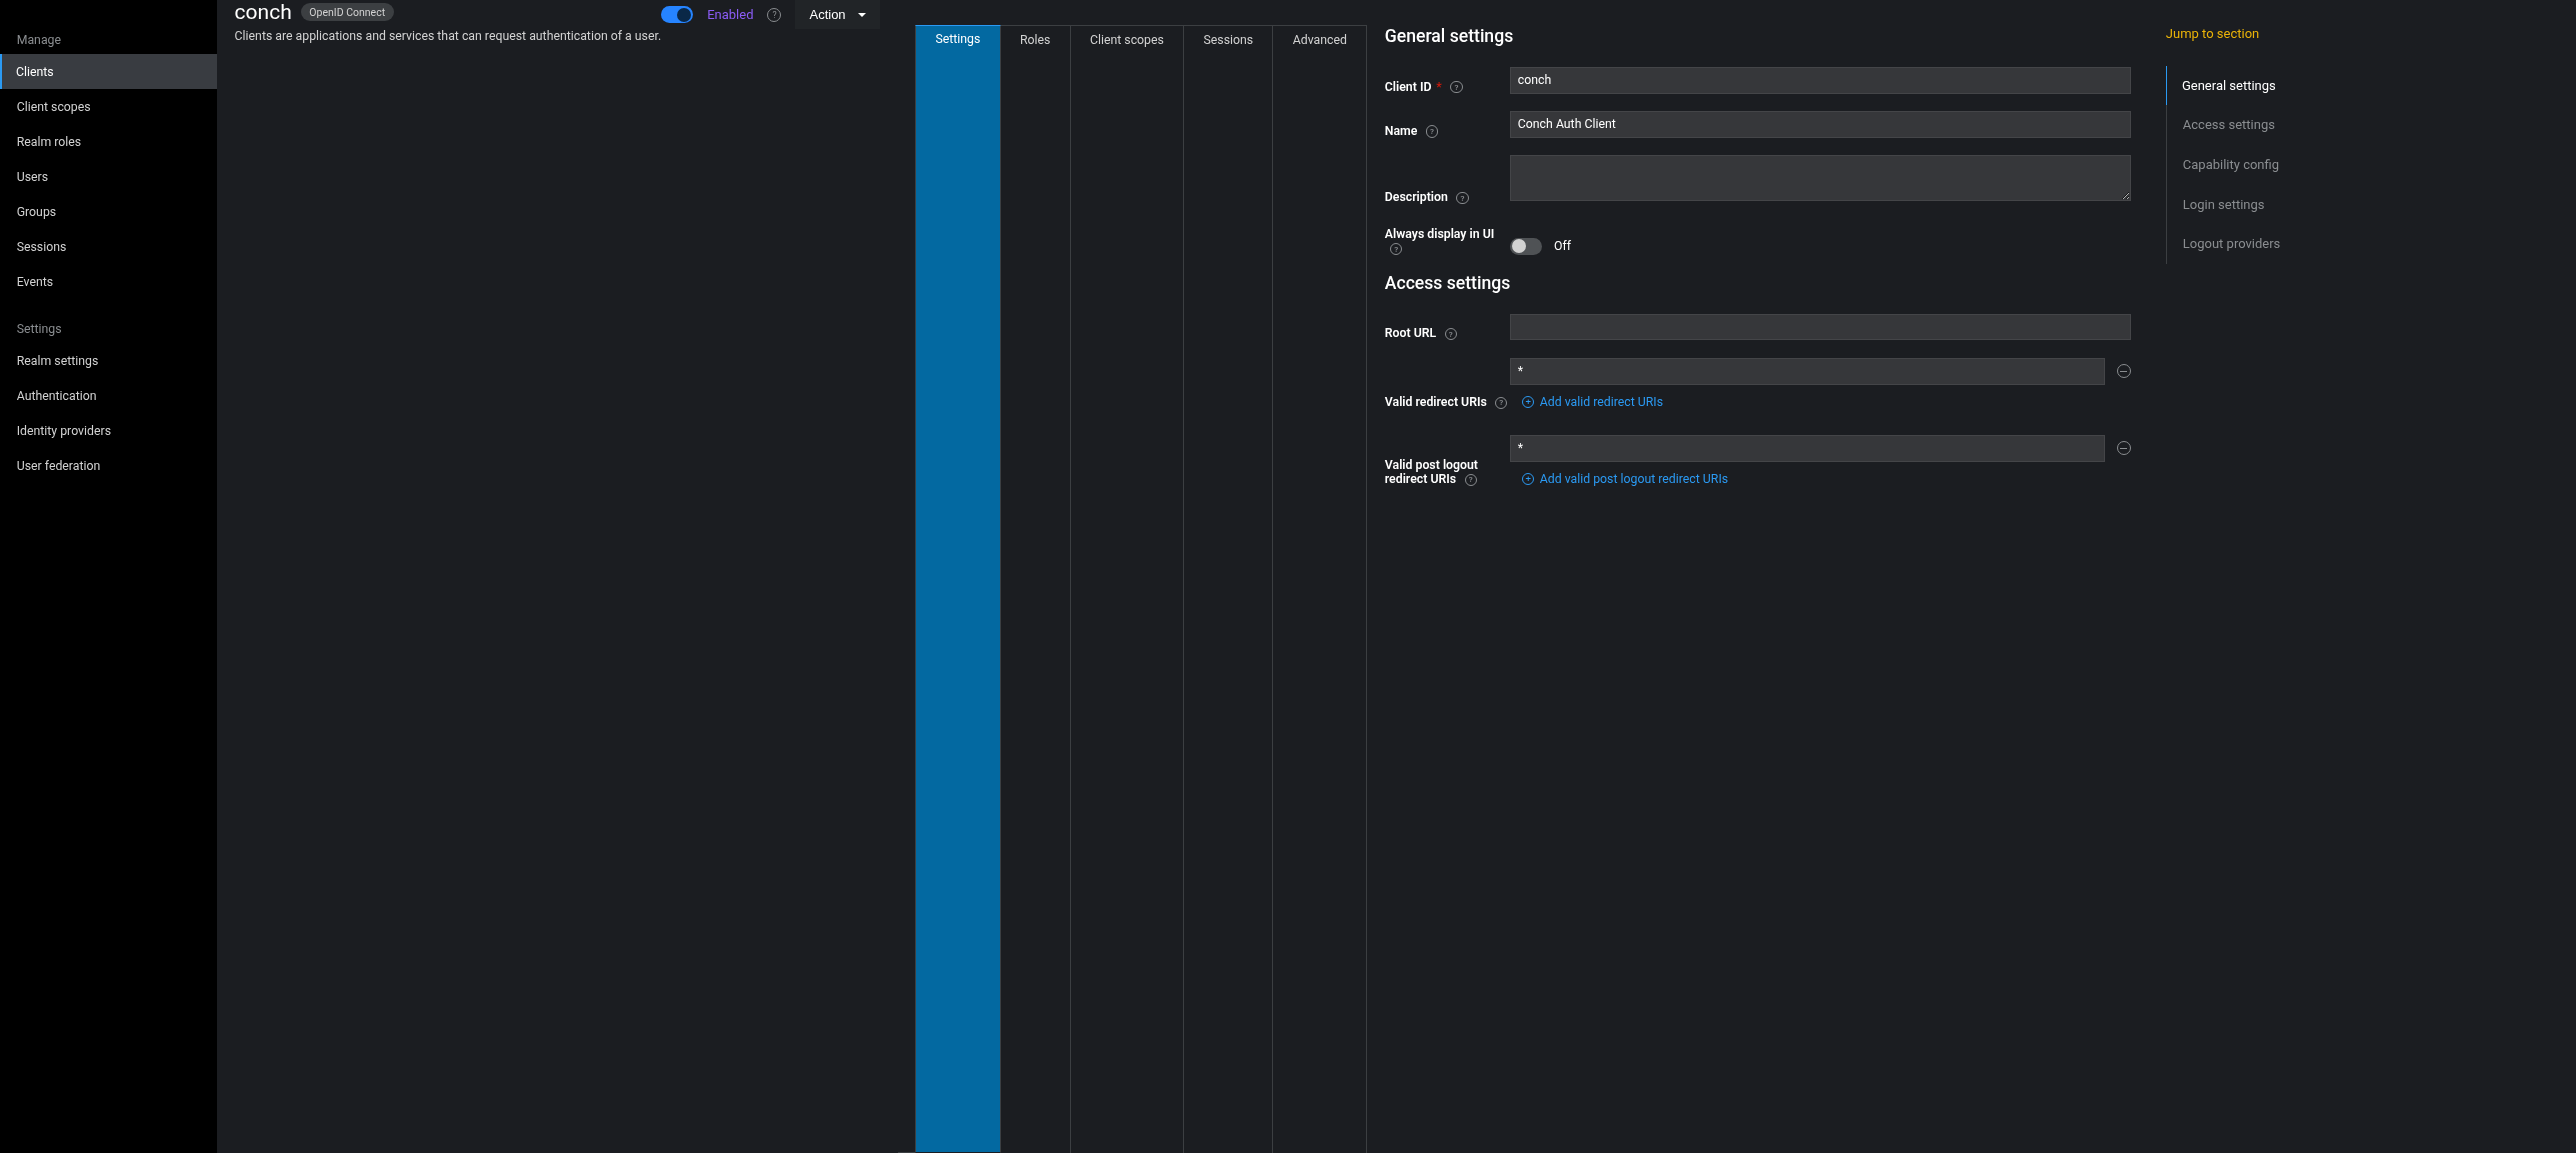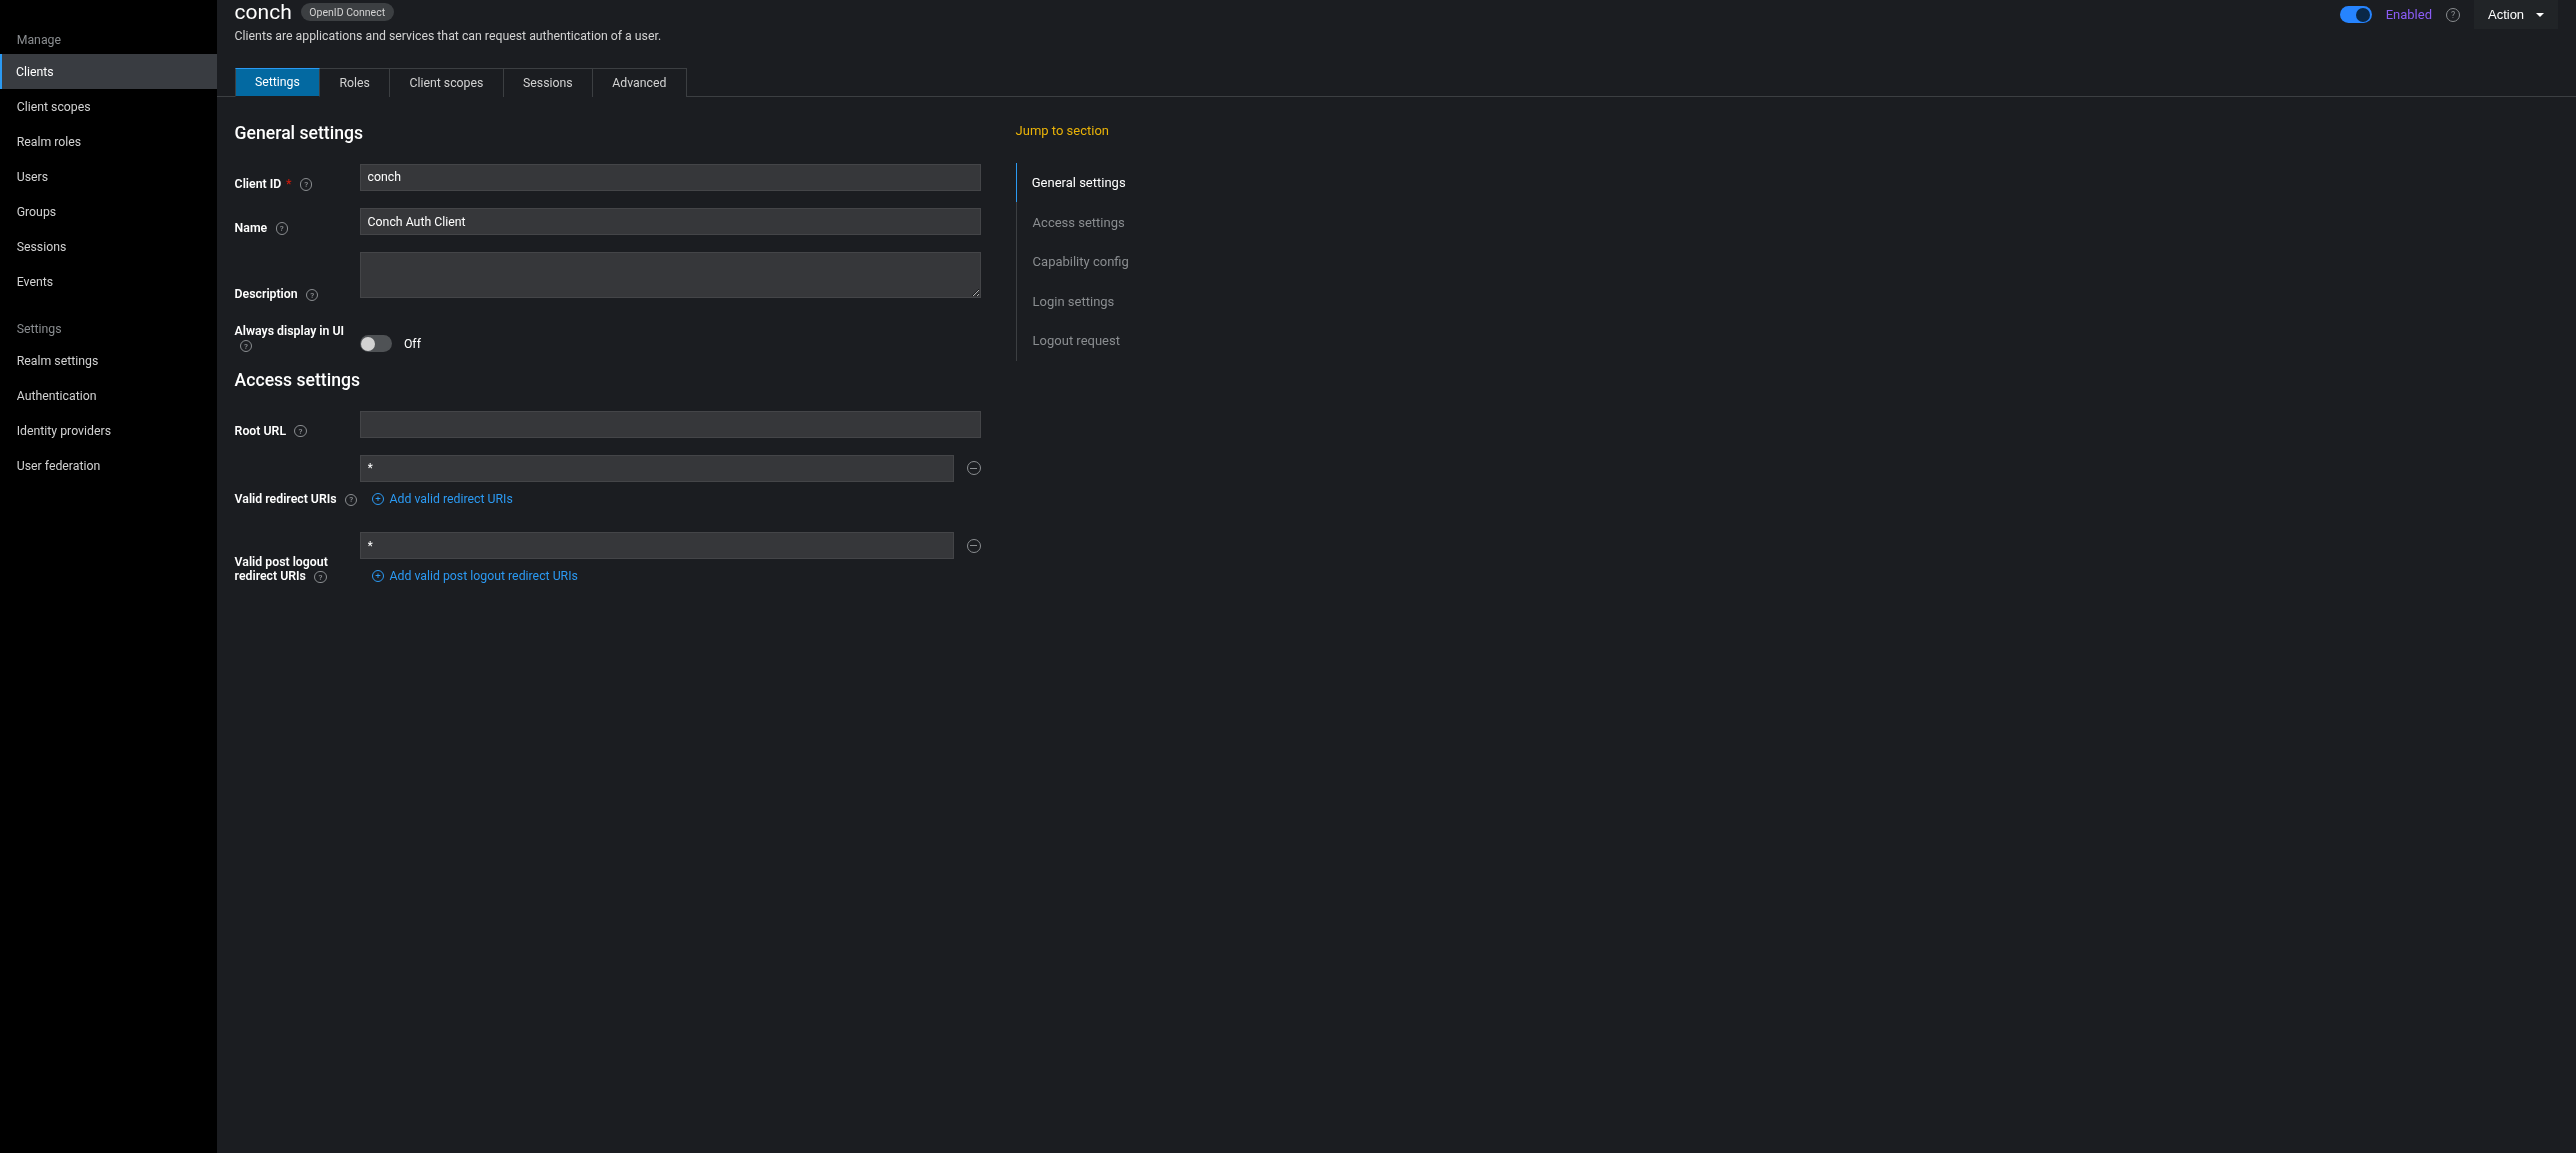--- a/index.html
+++ b/index.html
@@ -35,21 +35,21 @@
   cursor: pointer;
 }
 .sidebar-item.active {
   background: #393c41;
   border-left: 2.6px solid #2b9af3;
   padding-left: 14px;
   color: #fff;
 }
 
 
-.main { flex: 1; display: flex; flex-direction: column; overflow: hidden; }
+.main { flex: 1; display: flex; flex-direction: row; overflow: hidden; }
 
 
 .page-header {
   padding: 0 17.6px 0 17.6px;
   display: flex;
   align-items: flex-start;
   justify-content: space-between;
 }
 .header-left { display: flex; flex-direction: column; gap: 5.3px; }
 .title-row { display: flex; align-items: center; gap: 8.8px; }
@@ -394,19 +394,19 @@
 
       </div>
 
       <div class="jump-nav">
         <div class="jump-title">Jump to section</div>
         <div class="jump-list">
           <div class="jump-item active">General settings</div>
           <div class="jump-item">Access settings</div>
           <div class="jump-item">Capability config</div>
           <div class="jump-item">Login settings</div>
-          <div class="jump-item">Logout request</div>
+          <div class="jump-item">Logout providers</div>
         </div>
       </div>
     </div>
   </div>
 </div>
 
 
 </body></html>

